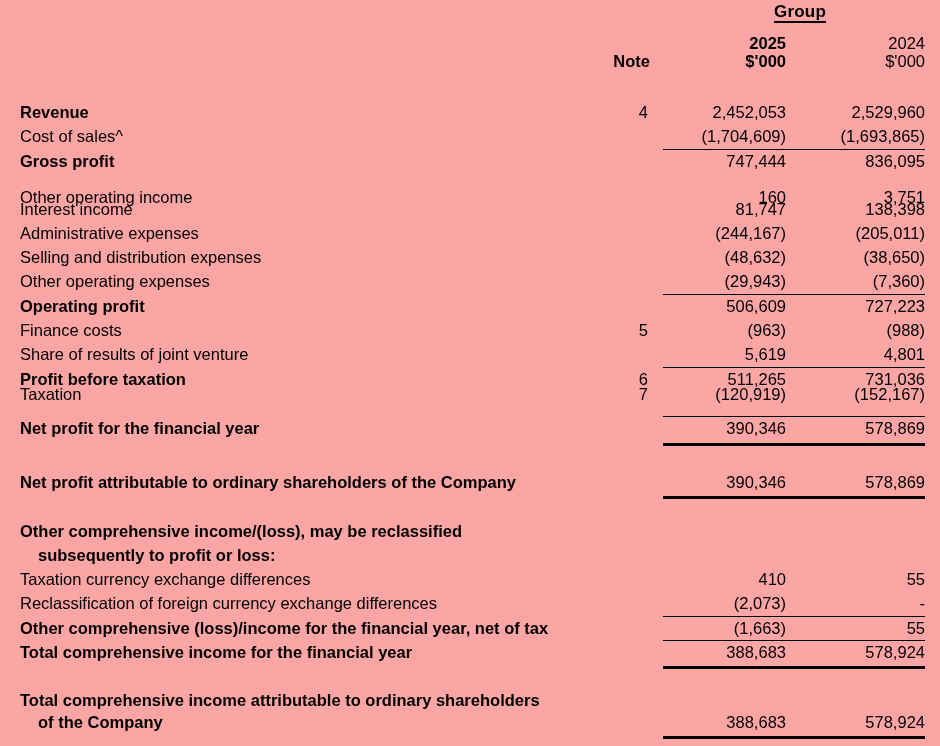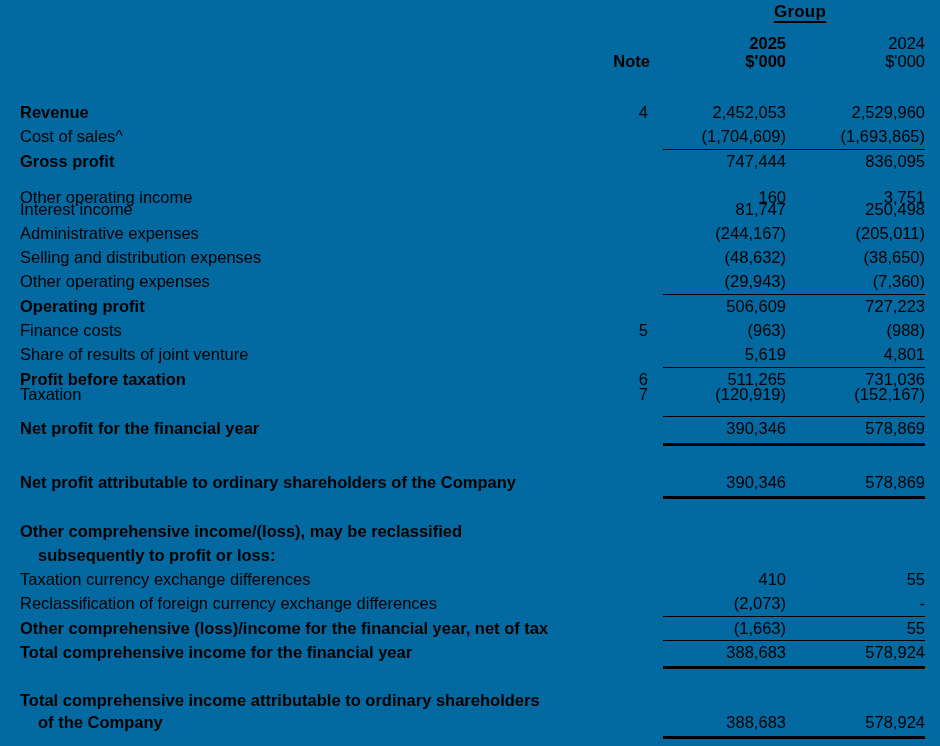--- a/index.html
+++ b/index.html
@@ -8,21 +8,21 @@
     background: #ffffff;
   }
   body {
     font-family: "Liberation Sans", sans-serif;
     color: #000000;
   }
   #page {
     position: relative;
     width: 940px;
     height: 746px;
-    background: #0369a1;
+    background: #fca5a5;
     overflow: hidden;
   }
 
   
   .hdr-group {
     position: absolute;
     left: 730px;
     top: 2px;
     width: 140px;
     text-align: center;
@@ -168,21 +168,21 @@
     <div class="label">Other operating income</div>
     <div class="note"></div>
     <div class="v1">160</div>
     <div class="v2">3,751</div>
   </div>
 
   <div class="row" style="top:197px;">
     <div class="label">Interest income</div>
     <div class="note"></div>
     <div class="v1">81,747</div>
-    <div class="v2">250,498</div>
+    <div class="v2">138,398</div>
   </div>
 
   <div class="row" style="top:221px;">
     <div class="label">Administrative expenses</div>
     <div class="note"></div>
     <div class="v1">(244,167)</div>
     <div class="v2">(205,011)</div>
   </div>
 
   <div class="row" style="top:245px;">

